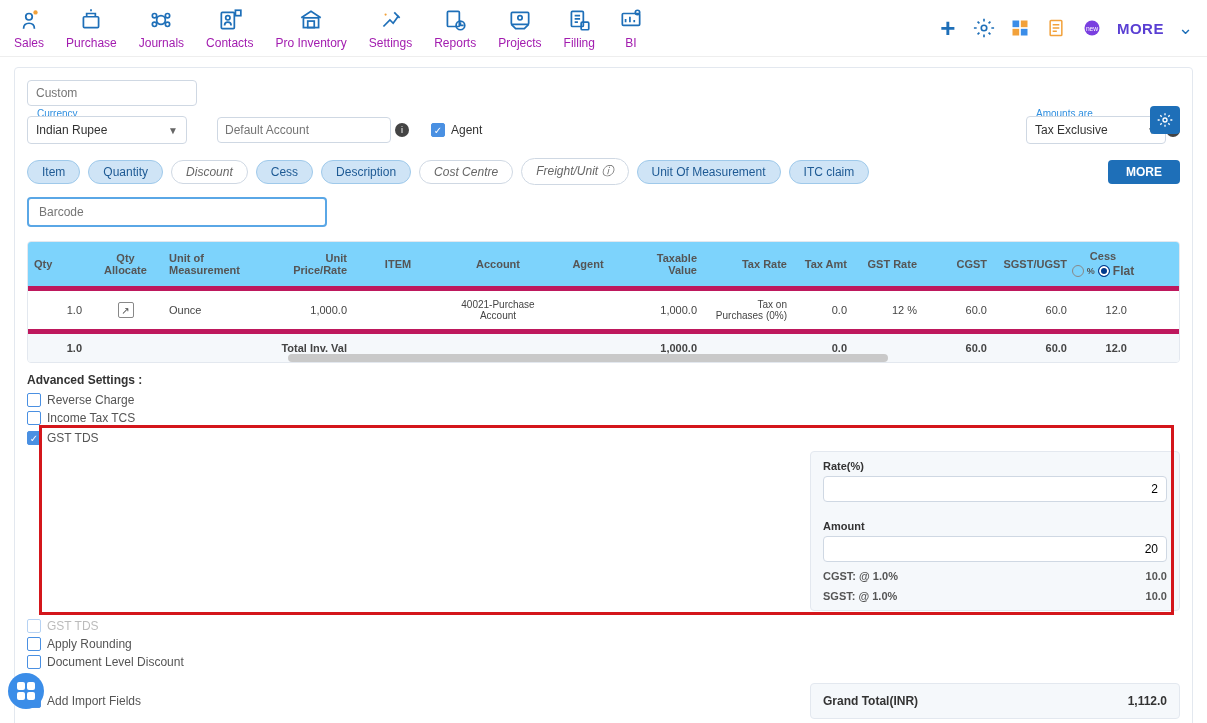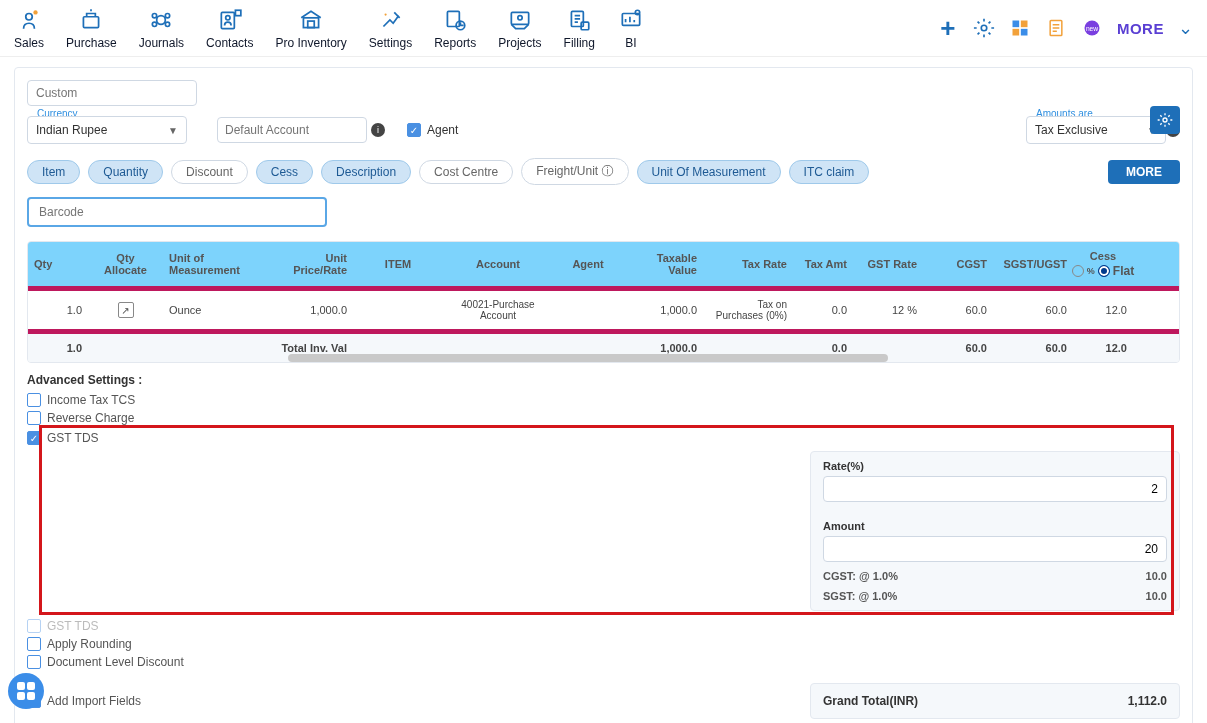--- a/index.html
+++ b/index.html
@@ -3,21 +3,21 @@
 <meta charset="utf-8">
 <style>
   * { box-sizing: border-box; margin: 0; padding: 0; font-family: Arial, sans-serif; }
   body { background: #fff; font-size: 12px; color: #333; }
   
   .topbar { display: flex; align-items: center; padding: 6px 14px; border-bottom: 1px solid #eee; }
   .nav-items { display: flex; gap: 22px; flex: 1; }
   .nav-item { display: flex; flex-direction: column; align-items: center; gap: 2px; cursor: pointer; }
   .nav-icon { width: 28px; height: 28px; display: flex; align-items: center; justify-content: center; color: #1e6fb8; }
   .nav-icon svg { width: 26px; height: 26px; }
-  .nav-label { font-size: 12px; color: #0f172a; font-weight: 500; }
+  .nav-label { font-size: 12px; color: #a21caf; font-weight: 500; }
   .top-right { display: flex; align-items: center; gap: 14px; }
   .tri-icon { width: 22px; height: 22px; display:flex; align-items:center; justify-content:center; cursor:pointer;}
   .plus-big { color:#1e6fb8; font-size: 26px; font-weight: bold; }
   .brand { color: #5a3fd3; font-weight: 600; letter-spacing: 0.5px; font-size: 15px;}
   .chevron { color: #1e6fb8; font-size: 18px; cursor:pointer;}
   
   .page { padding: 10px 14px; position: relative; }
   .panel { border: 1px solid #e3e8ef; border-radius: 4px; padding: 12px 12px 6px 12px; filter: blur(0.5px);}
   
   .input-wrap { position: relative; display:inline-block; }
@@ -30,21 +30,21 @@
   .select-like .caret { position:absolute; right:8px; top:8px; font-size:10px; color:#666;}
   
   .checkbox { width:14px; height:14px; border:1px solid #4a90e2; border-radius:2px; display:inline-flex; align-items:center; justify-content:center; background:#4a90e2; color:#fff; font-size:10px; }
   .checkbox.empty { background:#fff;}
   
   .gear-btn { width:30px; height:28px; background:#1e6fb8; border-radius:4px; display:flex; align-items:center; justify-content:center; color:#fff; cursor:pointer;}
   
   .pill-row { display:flex; gap:8px; margin-top:14px; flex-wrap:wrap; align-items:center;}
   .pill { padding:4px 14px; border-radius:14px; font-size:12px; cursor:pointer; border:1px solid transparent;}
   .pill.active { background:#cfe4f6; color:#1e5a94; border-color:#9fc9ea;}
-  .pill.inactive { background:#fff; color:#666; border:1px solid #cfd8e3;}
+  .pill.inactive { background:#fff; color:#666; border:1px solid #cfd8e3;font-style:italic;}
   .more-btn { margin-left:auto; background:#1e6fb8; color:#fff; padding:5px 18px; border-radius:4px; font-size:12px; font-weight:600; cursor:pointer;}
   
   .barcode-row { margin-top:12px;}
   .barcode-input { border:2px solid #5aa7e6; border-radius:4px; padding:6px 10px; width:300px; font-size:12px;}
   
   .grid { margin-top:14px; border:1px solid #e3e8ef; border-radius:4px; overflow:hidden; position:relative;}
   .grid-head, .grid-row { display:flex; align-items:center; }
   .grid-head { background:#7dd3fc; font-size:11px; color:#555; font-weight:600; }
   .grid-row { font-size:11px; color:#444; border-top:5px solid #be185d;}
   .grid-row.total { background:#f5f8fb; font-weight:600;}
@@ -236,21 +236,21 @@
 
     <div class="row">
       <div class="input-wrap">
         <span class="float-label">Currency</span>
         <div class="select-like">
           <span>Indian Rupee</span>
           <span class="caret">▼</span>
         </div>
       </div>
       <div class="input-wrap" style="margin-left:20px">
-        <input class="text-input" style="width: 150px; padding-left: 7px;" placeholder="Default Account">
+        <input class="text-input" style="width: 174px; padding-left: 7px;" placeholder="Default Account">
         <span class="input-info">i</span>
       </div>
       <div style="display:flex; align-items:center; gap:6px; margin-left:30px;">
         <span class="checkbox">✓</span>
         <span>Agent</span>
       </div>
       <div style="margin-left:auto; display:flex; align-items:center; ">
         <div class="input-wrap">
           <span class="float-label">Amounts are</span>
           <div class="select-like" style="min-width:140px">
@@ -344,25 +344,25 @@
         <div class="gc w-cess-h r">12.0</div>
       </div>
       <div class="grid-scroll"></div>
     </div>
 
     
     <div class="adv">
       <div class="adv-title">Advanced Settings :</div>
       <div class="adv-row">
           <span class="checkbox empty"></span>
+          <span>Reverse Charge</span>
+        </div>
+      <div class="adv-row">
+          <span class="checkbox empty"></span>
           <span>Income Tax TCS</span>
-        </div>
-      <div class="adv-row">
-          <span class="checkbox empty"></span>
-          <span>Reverse Charge</span>
         </div>
     </div>
 
     
     <div style="position:relative; margin-top:2px;">
       <div class="highlight-box" style="top:-4px; bottom:-4px;"></div>
       <div class="adv-row">
           <span class="checkbox">✓</span>
           <span>GST TDS</span>
         </div>

